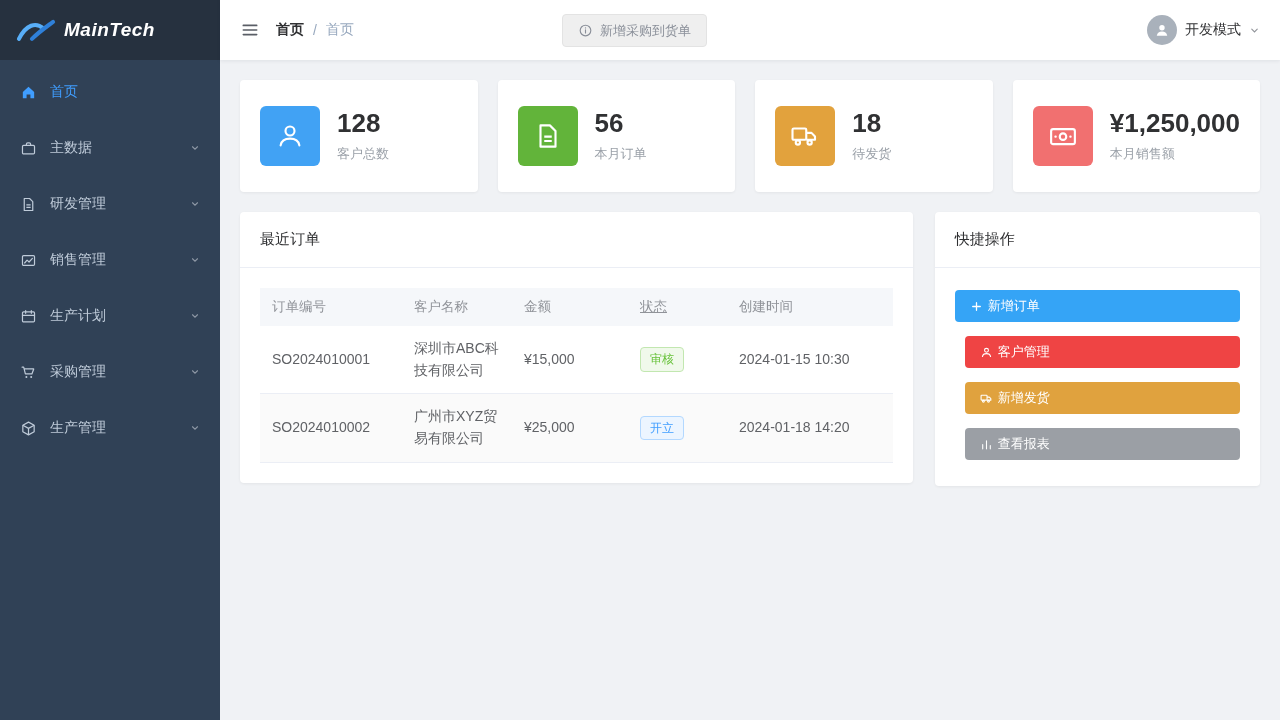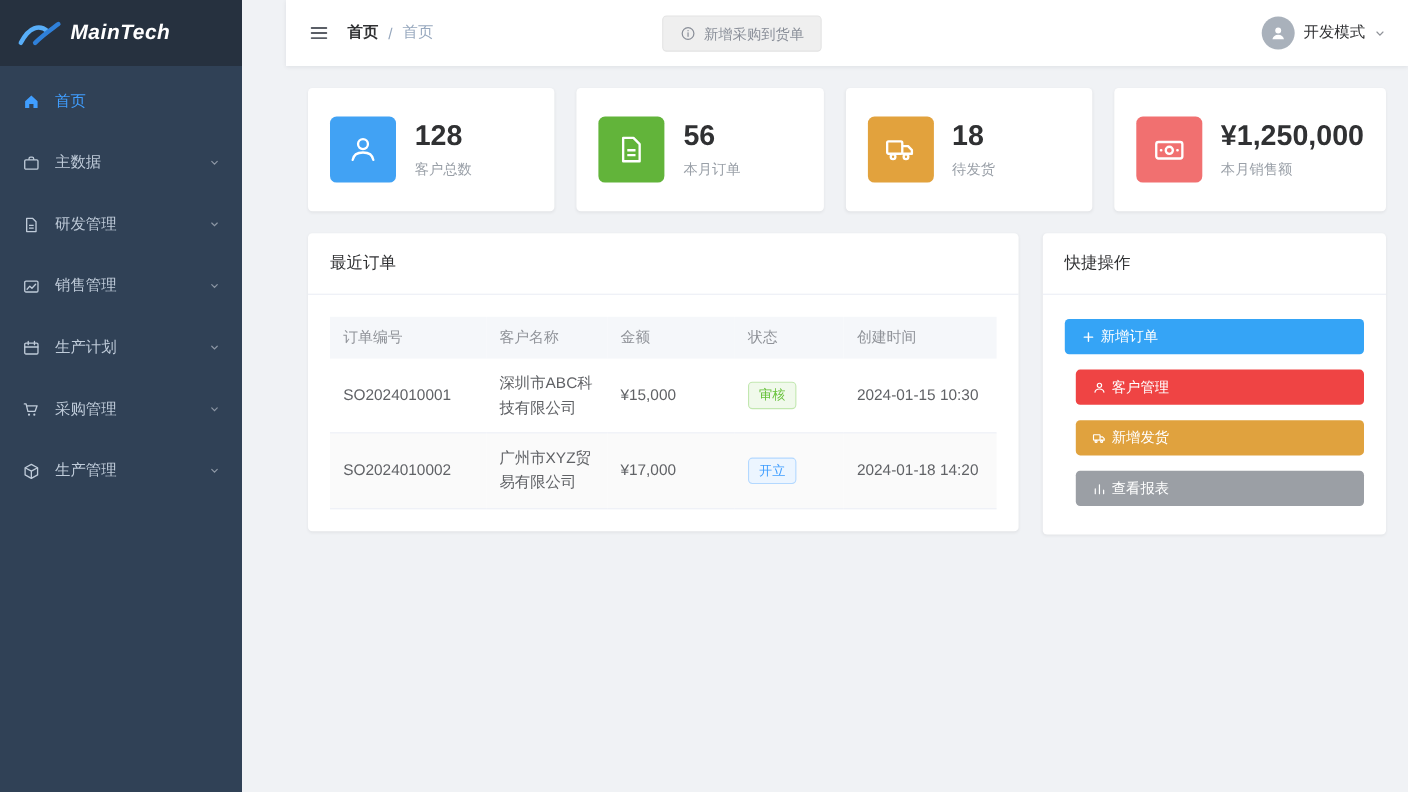--- a/index.html
+++ b/index.html
@@ -2,21 +2,21 @@
 <html><head>
 <meta charset="utf-8">
 <style>
   * { box-sizing: border-box; }
   html, body { margin: 0; padding: 0; }
   body {
     width: 1280px; height: 720px; overflow: hidden;
     font-family: "Liberation Sans", "DejaVu Sans", sans-serif;
     background: #f0f2f5; color: #303133;
   }
-  .app { display: flex; width: 100%; height: 100%; gap: 40px; }
+  .app { display: flex; width: 100%; height: 100%; }
 
   
   .sidebar { width: 220px; flex-shrink: 0; background: #304156; display: flex; flex-direction: column; }
   .logo { height: 60px; background: #26313f; display: flex; align-items: center; gap: 8px; padding: 0 16px; cursor: pointer; }
   .logo-text { color: #ffffff; font-size: 19px; font-weight: 700; font-style: italic; letter-spacing: .5px; }
   .nav { padding-top: 4px; }
   .nav-item { height: 56px; display: flex; align-items: center; gap: 13px; padding: 0 20px; color: #bfcbd9; font-size: 14px; cursor: pointer; }
   .nav-item svg { flex-shrink: 0; }
   .nav-item .chev { margin-left: auto; color: #8d97a5; display: flex; }
   .nav-item.active { color: #409eff; }
@@ -51,21 +51,21 @@
   .panel { background: #fff; border-radius: 4px; box-shadow: 0 1px 3px rgba(0,0,0,.06); }
   .panel-orders { flex: 672 672 0; }
   .panel-quick  { flex: 325 325 0; }
   .panel-header { padding: 18px 20px; font-size: 15px; color: #303133; border-bottom: 1px solid #ebeef5; }
   .panel-body { padding: 20px; }
 
   table.orders { width: 100%; border-collapse: collapse; font-size: 14px; }
   table.orders th { background: #f5f7fa; color: #909399; font-weight: 500; text-align: left; padding: 10px 12px; font-size: 13.5px; white-space: nowrap; }
   table.orders td { padding: 12px; border-bottom: 1px solid #ebeef5; color: #606266; line-height: 1.55; vertical-align: middle; }
   table.orders tbody tr:nth-child(even) { background: #fafafa; }
-  .col-no { width: 142px; } .col-cust { width: 110px; } .col-amt { width: 116px; } .col-status { width: 99px; }
+  .col-no { width: 142px; } .col-cust { width: 110px; } .col-amt { width: 116px; } .col-status { width: 99px; text-decoration: underline; }
   .badge { display: inline-block; padding: 3px 9px; border-radius: 4px; font-size: 12px; border: 1px solid; line-height: 1.4; white-space: nowrap; }
   .badge-success { color: #67c23a; background: #f0f9eb; border-color: #c2e7b0; }
   .badge-primary { color: #409eff; background: #ecf5ff; border-color: #b3d8ff; }
   .badge-info    { color: #909399; background: #f4f4f5; border-color: #d3d4d6; }
 
   .qa-body { padding: 22px 20px 26px; display: flex; flex-direction: column; gap: 14px; }
   .qa-btn { height: 32px; border: none; border-radius: 4px; color: #fff; font-size: 13px; display: flex; align-items: center; gap: 5px; padding: 0 15px; cursor: pointer; font-family: inherit; }
   .qa-btn.indent { margin-left: 10px; }
   .qa-blue   { background: #35a4f6; }
   .qa-green  { background: #ef4444; }
@@ -307,21 +307,21 @@
                 <tr>
                   <td>SO2024010001</td>
                   <td>深圳市ABC科技有限公司</td>
                   <td>¥15,000</td>
                   <td><span class="badge badge-success">审核</span></td>
                   <td>2024-01-15 10:30</td>
                 </tr>
                 <tr>
                   <td>SO2024010002</td>
                   <td>广州市XYZ贸易有限公司</td>
-                  <td>¥17,000</td>
+                  <td>¥25,000</td>
                   <td><span class="badge badge-primary">开立</span></td>
                   <td>2024-01-18 14:20</td>
                 </tr>
               </tbody>
             </table>
           </div>
         </section>
 
         <section class="panel panel-quick">
           <div class="panel-header">快捷操作</div>

